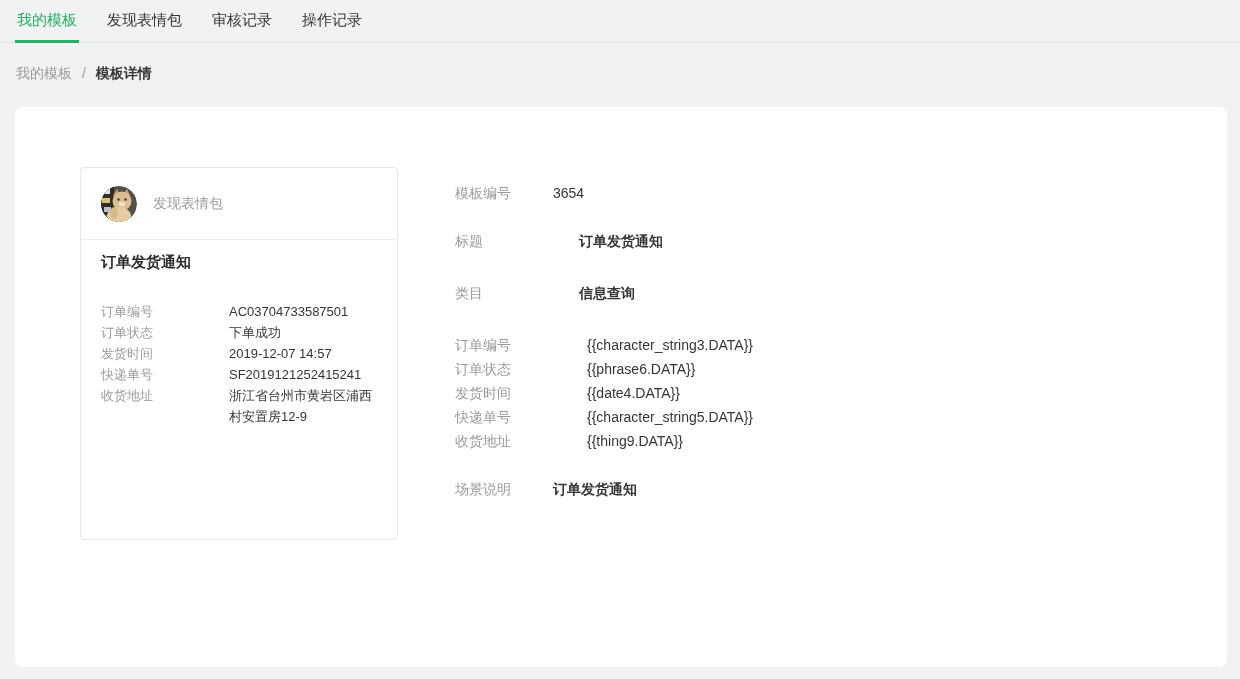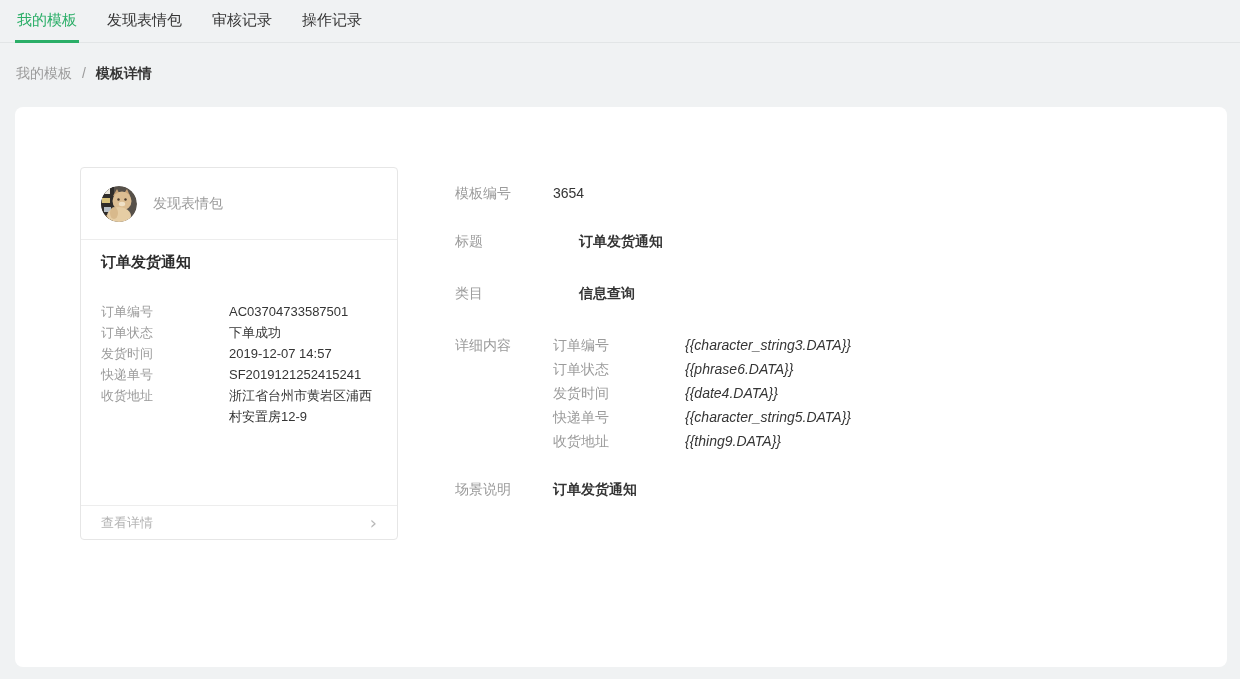--- a/index.html
+++ b/index.html
@@ -125,21 +125,21 @@
     font-size:14px;
   }
   .d-row { display:flex; line-height:24px; margin-bottom:24px; }
   .d-row.cat-gap { margin-bottom:28px;gap:26px; }
   .d-label { width:98px; flex-shrink:0; color:#9b9b9b; }
   .d-value { color:#353535; }
   .d-value.bold { font-weight:bold; }
   .inner-fields { }
   .inner-field { display:flex; line-height:24px; }
   .if-label { width:132px; flex-shrink:0; color:#9b9b9b; }
-  .if-value { color:#353535;font-style:italic; }
+  .if-value { color:#353535; }
 </style>
 </head>
 <body>
 
 <div class="tabbar">
   <div class="tab active">我的模板</div>
   <div class="tab">发现表情包</div>
   <div class="tab">审核记录</div>
   <div class="tab">操作记录</div>
 </div>
@@ -201,42 +201,37 @@
           <div class="cf-label">快递单号</div>
           <div class="cf-value">SF2019121252415241</div>
         </div>
         <div class="card-field">
           <div class="cf-label">收货地址</div>
           <div class="cf-value">浙江省台州市黄岩区浦西村安置房12-9</div>
         </div>
       </div>
     </div>
 
-    <div class="card-footer">
-      <span>查看详情</span>
-      <span class="chevron">›</span>
-    </div>
   </div>
 
   <div class="details">
     <div class="d-row">
       <div class="d-label">模板编号</div>
       <div class="d-value">3654</div>
     </div>
     <div class="d-row cat-gap">
       <div class="d-label">标题</div>
       <div class="d-value bold">订单发货通知</div>
     </div>
     <div class="d-row cat-gap">
       <div class="d-label">类目</div>
       <div class="d-value bold">信息查询</div>
     </div>
 
     <div class="d-row">
-      <div class="d-label">详细内容</div>
       <div class="inner-fields">
         <div class="inner-field">
           <div class="if-label">订单编号</div>
           <div class="if-value">{{character_string3.DATA}}</div>
         </div>
         <div class="inner-field">
           <div class="if-label">订单状态</div>
           <div class="if-value">{{phrase6.DATA}}</div>
         </div>
         <div class="inner-field">

